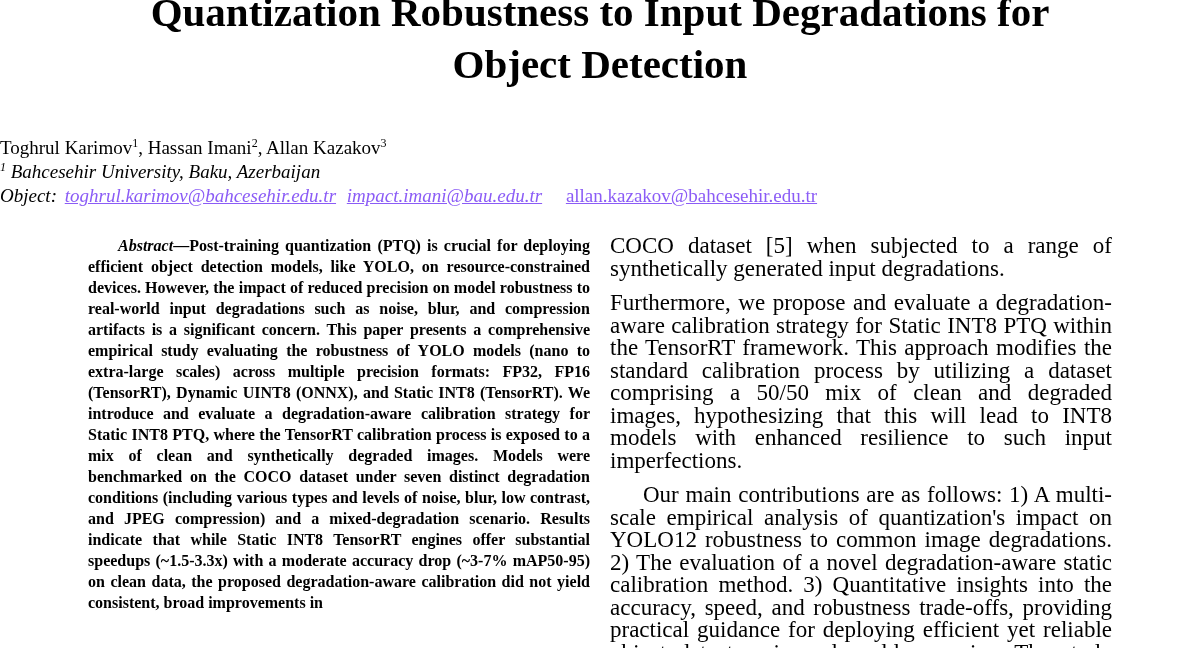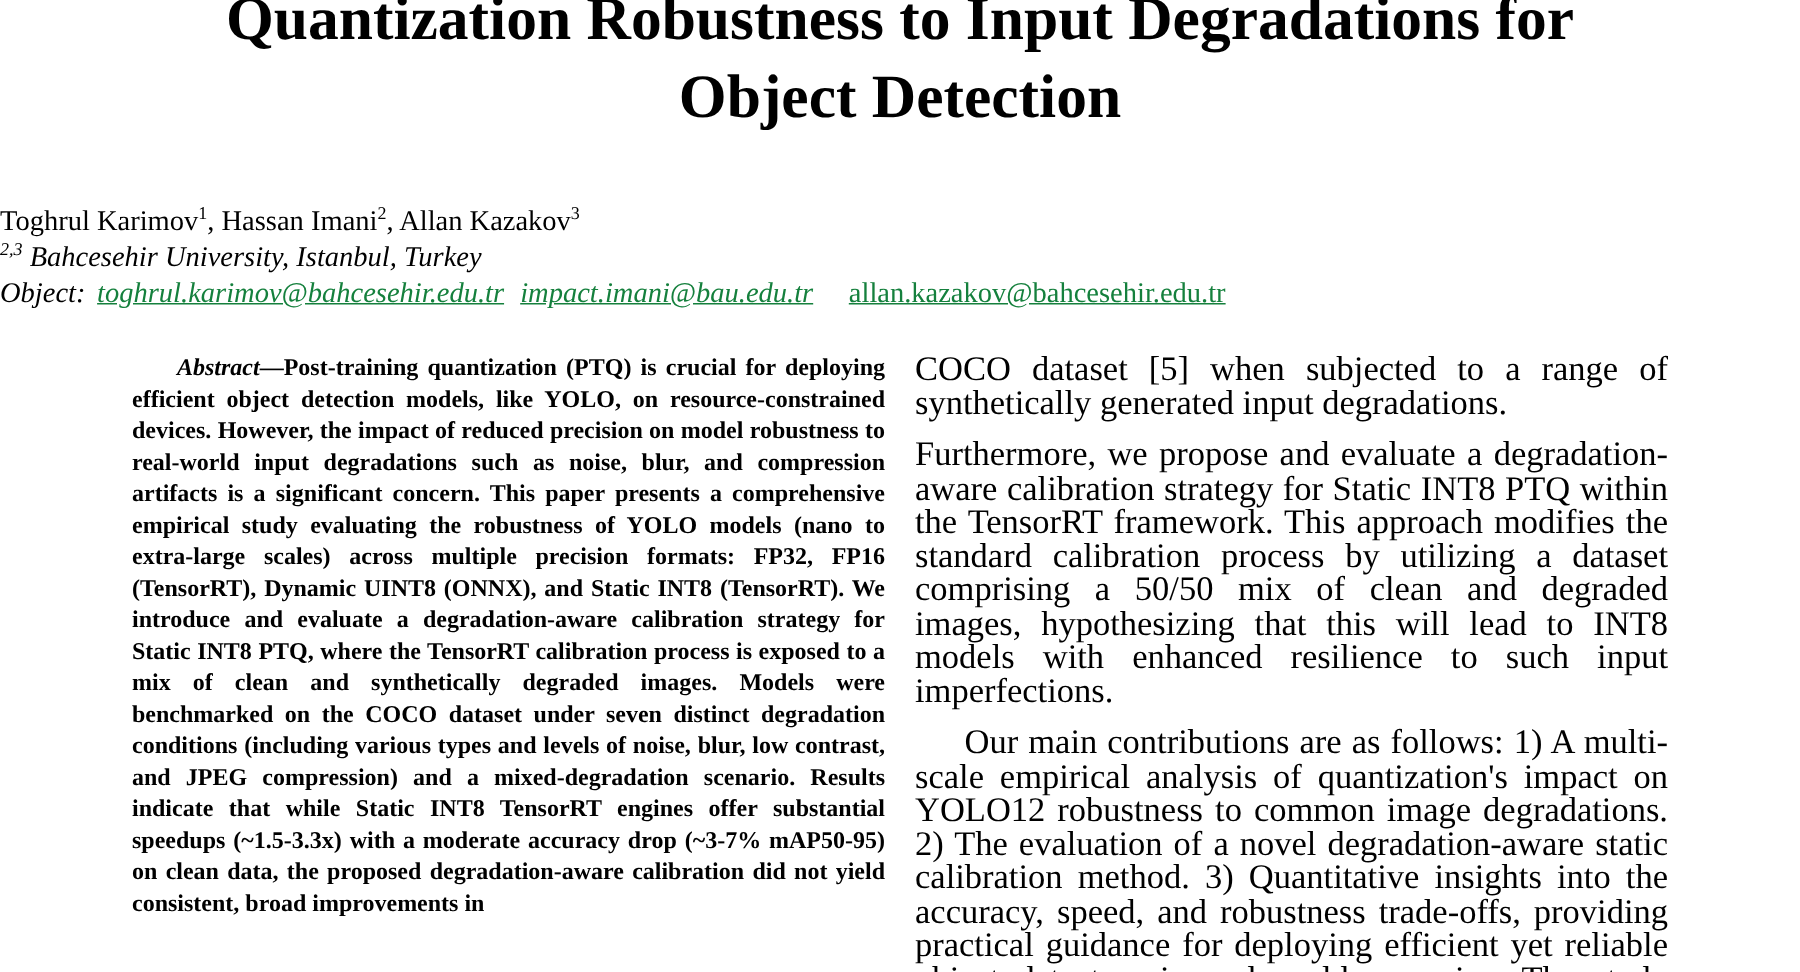--- a/index.html
+++ b/index.html
@@ -31,21 +31,21 @@
     line-height: 24px;
   }
   .authors-line { white-space: nowrap; }
   .authors-line sup, .affil-line sup {
     font-size: 12px;
     line-height: 0;
   }
   .affil-line { font-style: italic; }
   .emails-line { font-style: italic; }
   .email-link {
-    color: #15803d;
+    color: #8b5cf6;
     text-decoration: underline;
     margin: 0 3px;
     cursor: pointer;
   }
   .email-upright { font-style: normal; margin-left: 16px; }
   
   .columns {
     display: flex;
     gap: 20px;
     padding: 0 88px;
@@ -85,22 +85,22 @@
 <div class="page">
 
   <div class="title-block">
     <h1 class="paper-title">Quantization Robustness to Input Degradations for Object Detection</h1>
   </div>
 
   <div class="authors-block">
 
     <div class="authors-line"><span><span>Toghrul Karimov</span><sup>1</sup><span>, </span></span><span><span>Hassan Imani</span><sup>2</sup><span>, </span></span><span><span>Allan Kazakov</span><sup>3</sup></span></div>
 
+    <div class="affil-line"><sup>1</sup><span> Bahcesehir University, Baku, Azerbaijan</span></div>
 
-    <div class="affil-line"><sup>2,3</sup><span> Bahcesehir University, Istanbul, Turkey</span></div>
 
     <div class="emails-line"><span>Object:</span> <a class="email-link">toghrul.karimov@bahcesehir.edu.tr</a> <a class="email-link">impact.imani@bau.edu.tr</a> <a class="email-link email-upright">allan.kazakov@bahcesehir.edu.tr</a></div>
 
   </div>
 
   <div class="columns">
 
     <div class="col-left">
       <p class="abstract-par"><span class="abs-label">Abstract</span><span>—Post-training quantization (PTQ) is crucial for deploying efficient object detection models, like YOLO, on resource-constrained devices. However, the impact of reduced precision on model robustness to real-world input degradations such as noise, blur, and compression artifacts is a significant concern. This paper presents a comprehensive empirical study evaluating the robustness of YOLO models (nano to extra-large scales) across multiple precision formats: FP32, FP16 (TensorRT), Dynamic UINT8 (ONNX), and Static INT8 (TensorRT). We introduce and evaluate a degradation-aware calibration strategy for Static INT8 PTQ, where the TensorRT calibration process is exposed to a mix of clean and synthetically degraded images. Models were benchmarked on the COCO dataset under seven distinct degradation conditions (including various types and levels of noise, blur, low contrast, and JPEG compression) and a mixed-degradation scenario. Results indicate that while Static INT8 TensorRT engines offer substantial speedups (~1.5-3.3x) with a moderate accuracy drop (~3-7% mAP50-95) on clean data, the proposed degradation-aware calibration did not yield consistent, broad improvements in</span></p>
     </div>

